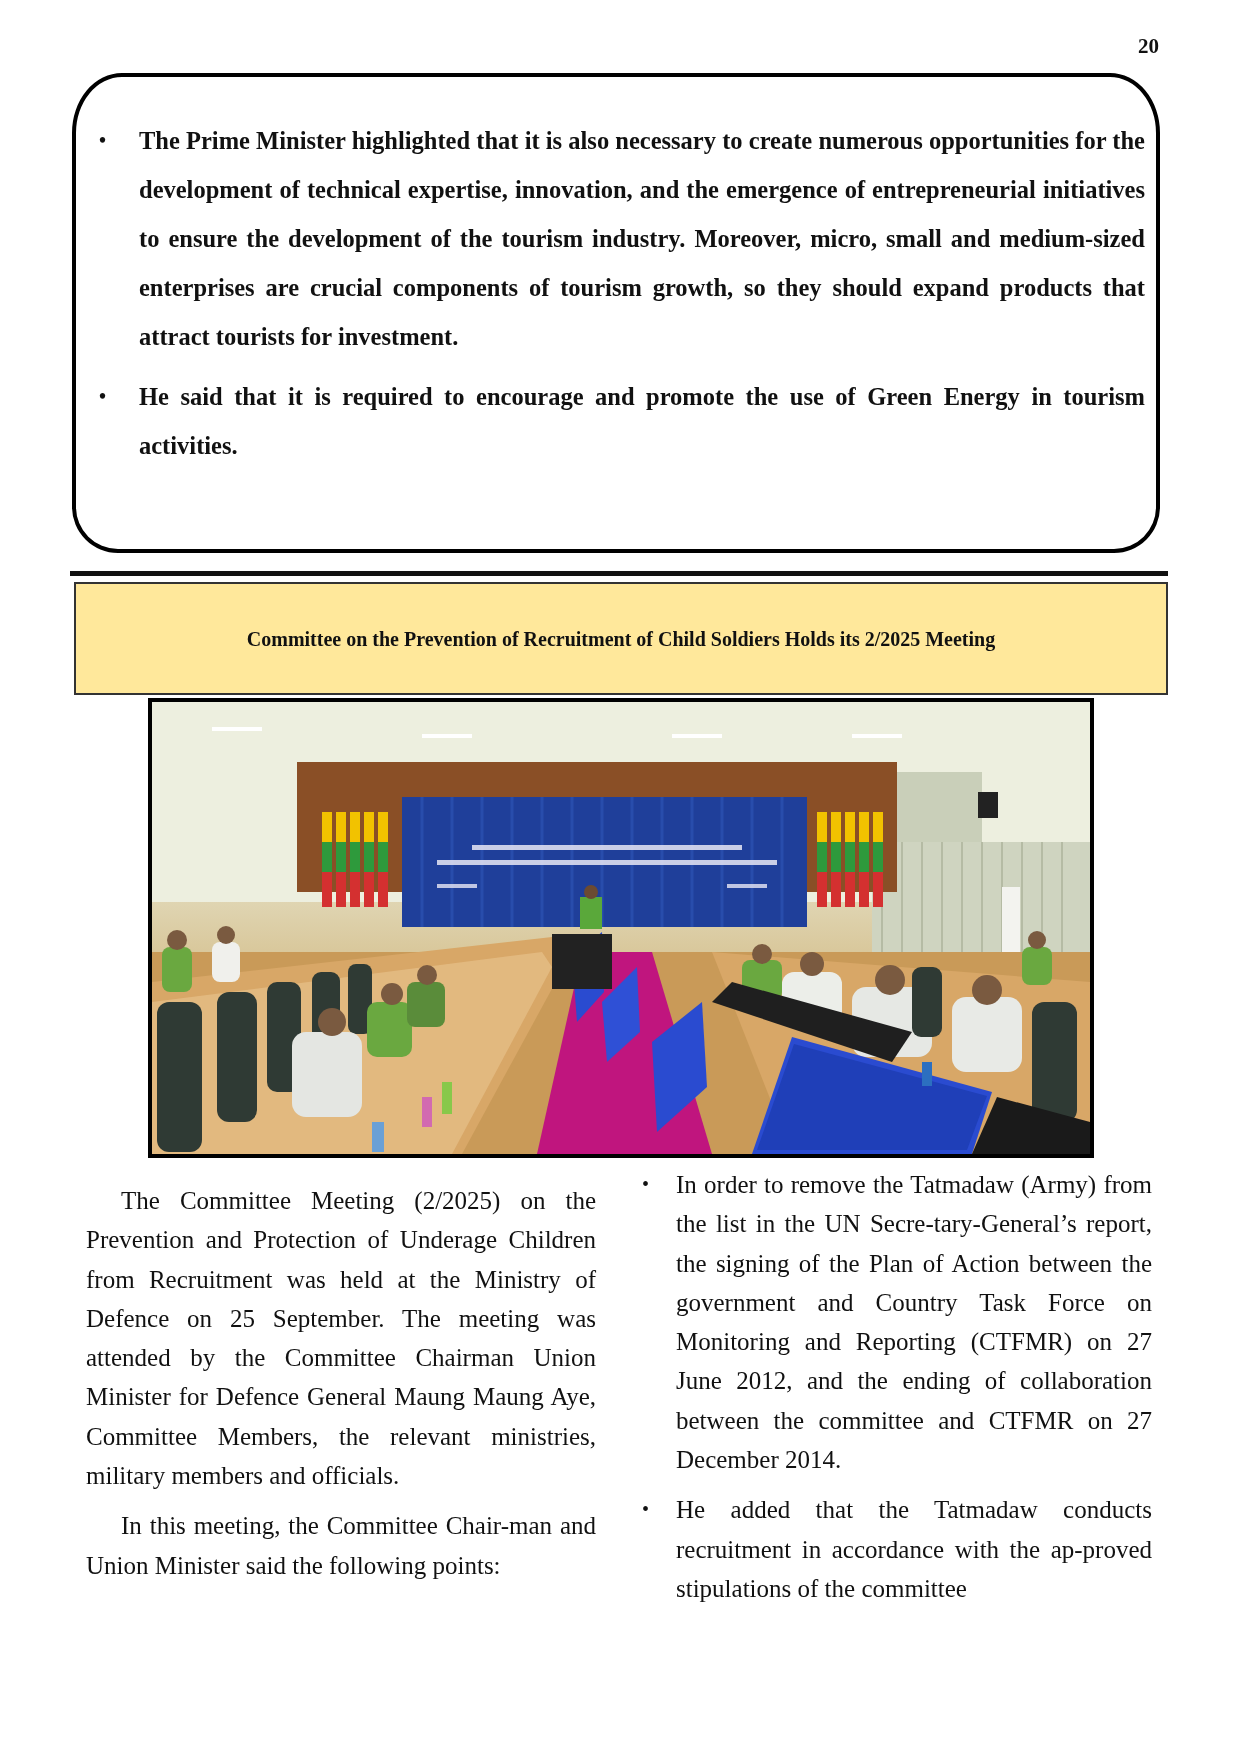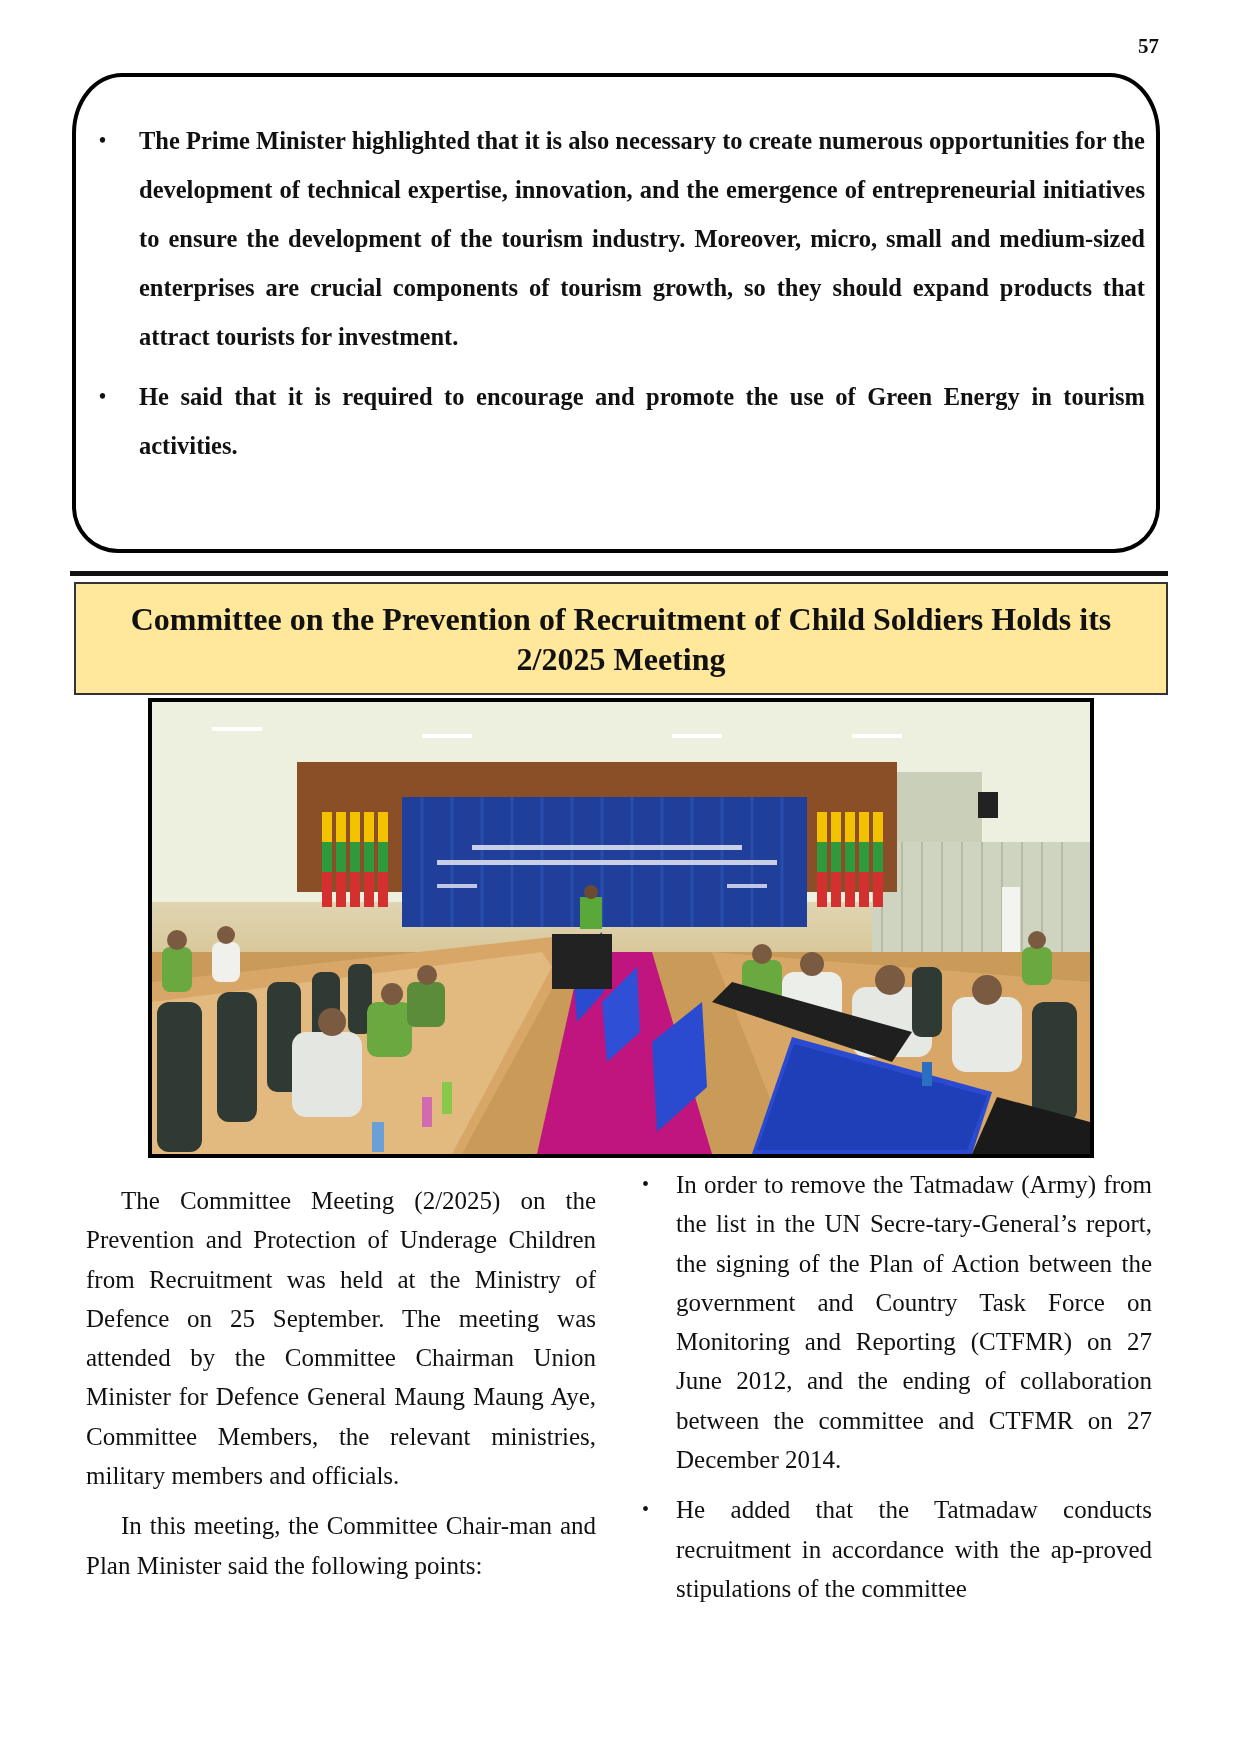--- a/index.html
+++ b/index.html
@@ -4,35 +4,35 @@
 <style>
   html, body { margin: 0; padding: 0; background: #ffffff; }
   body { width: 1241px; height: 1755px; position: relative; overflow: hidden; color: #111; font-family: "Liberation Serif", "DejaVu Serif", serif; }
   .page-number { position: absolute; left: 1138px; top: 34px; font-size: 21px; font-weight: bold; }
   .highlight-box { position: absolute; left: 72px; top: 73px; width: 1088px; height: 480px; border: 4px solid #000; border-radius: 50px 50px 46px 46px / 60px 60px 46px 46px; box-sizing: border-box; }
   .bold-list { position: absolute; left: 95px; top: 116px; width: 1050px; margin: 0; padding: 0; list-style: none; }
   .bold-list li { position: relative; padding-left: 44px; font-weight: bold; font-size: 24.5px; line-height: 49px; text-align: justify; margin-bottom: 11px; }
   .bold-list li .bullet { position: absolute; left: 4px; top: 0; font-size: 20px; }
   .rule { position: absolute; left: 70px; top: 571px; width: 1098px; height: 5px; background: #111; }
   .title-box { position: absolute; left: 74px; top: 582px; width: 1094px; height: 113px; background: #FFE89B; border: 2px solid #333; box-sizing: border-box; display: flex; align-items: center; justify-content: center; text-align: center; }
-  .title-box h1 { margin: 8px; font-size: 32px; font-weight: bold; line-height: 40px; padding: 0 14px; }
+  .title-box h1 { margin: 8px; font-size: 20px; font-weight: bold; line-height: 40px; padding: 0 14px; }
   .photo { position: absolute; left: 148px; top: 698px; width: 946px; height: 460px; border: 4px solid #000; box-sizing: border-box; overflow: hidden; background: linear-gradient(180deg, #eef0e0 0%, #e8e6cf 30%, #d9c89c 55%, #c9a25e 75%, #b88a48 100%); }
   .photo svg { display: block; width: 100%; height: 100%; }
   .col { position: absolute; font-size: 25px; line-height: 39.3px; text-align: justify; }
   .col-left { left: 86px; top: 1165px; width: 510px; margin-top: 16px; }
   .col-right { left: 640px; top: 1165px; width: 512px; }
   .col p { margin: 0 0 11px 0; text-indent: 35px; }
   .col ul { margin: 0; padding: 0; list-style: none; }
   .col ul li { position: relative; padding-left: 36px; margin-bottom: 11px; }
   .col ul li .bullet { position: absolute; left: 2px; top: 0; font-size: 20px; }
 </style>
 </head>
 <body>
 
-<div class="page-number">57</div>
+<div class="page-number">20</div>
 
 <div class="highlight-box"></div>
 <ul class="bold-list">
   <li>
     <span class="bullet">•</span>
     <span>The Prime Minister highlighted that it is also necessary to create numerous opportunities for the development of technical expertise, innovation, and the emergence of entrepreneurial initiatives to ensure the development of the tourism industry. Moreover, micro, small and medium-sized enterprises are crucial components of tourism growth, so they should expand products that attract tourists for investment.</span>
   </li>
   <li>
     <span class="bullet">•</span>
     <span>He said that it is required to encourage and promote the use of Green Energy in tourism activities.</span>
@@ -194,21 +194,21 @@
 
     <rect x="270" y="395" width="10" height="30" fill="#d26ab0"></rect>
     <rect x="290" y="380" width="10" height="32" fill="#88c84a"></rect>
     <rect x="220" y="420" width="12" height="30" fill="#6aa0d6"></rect>
     <rect x="770" y="360" width="10" height="24" fill="#2c6fc0"></rect>
   </svg>
 </div>
 
 <div class="col col-left">
   <p>The Committee Meeting (2/2025) on the Prevention and Protection of Underage Children from Recruitment was held at the Ministry of Defence on 25 September. The meeting was attended by the Committee Chairman Union Minister for Defence General Maung Maung Aye, Committee Members, the relevant ministries, military members and officials.</p>
-  <p>In this meeting, the Committee Chair-man and Plan Minister said the following points:</p>
+  <p>In this meeting, the Committee Chair-man and Union Minister said the following points:</p>
 </div>
 
 <div class="col col-right">
   <ul>
     <li>
       <span class="bullet">•</span>
       <span>In order to remove the Tatmadaw (Army) from the list in the UN Secre-tary-General’s report, the signing of the Plan of Action between the government and Country Task Force on Monitoring and Reporting (CTFMR) on 27 June 2012, and the ending of collaboration between the committee and CTFMR on 27 December 2014.</span>
     </li>
     <li>
       <span class="bullet">•</span>

